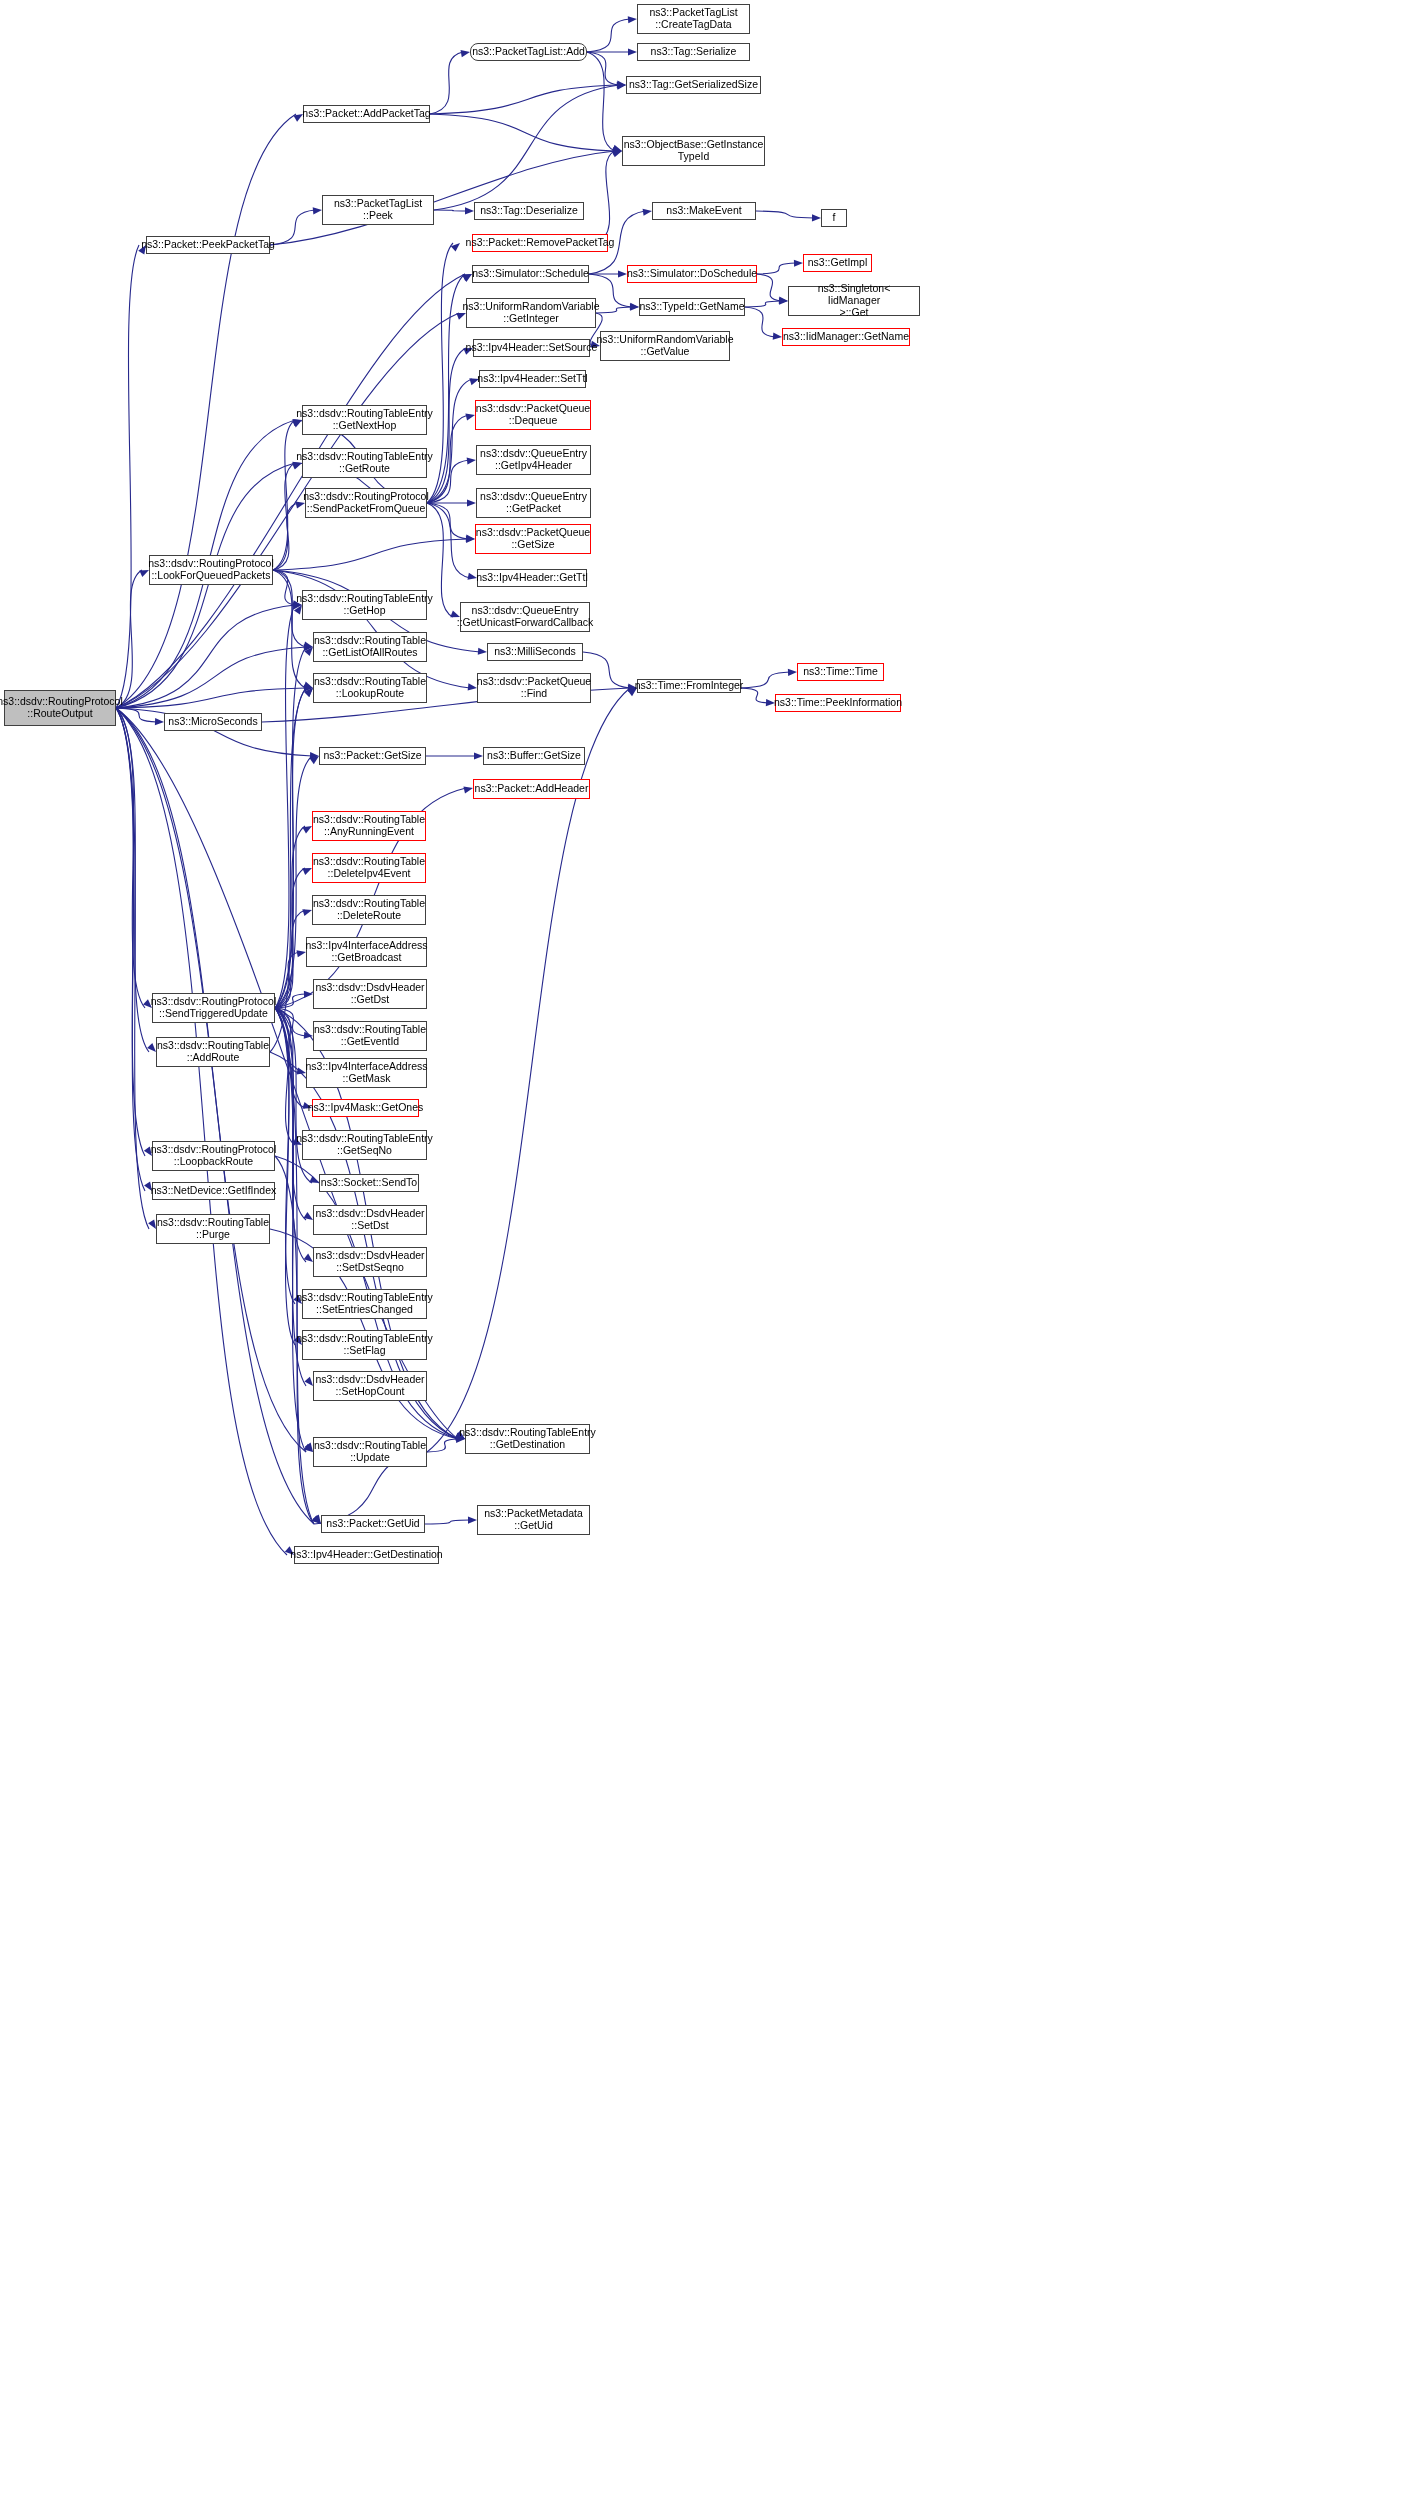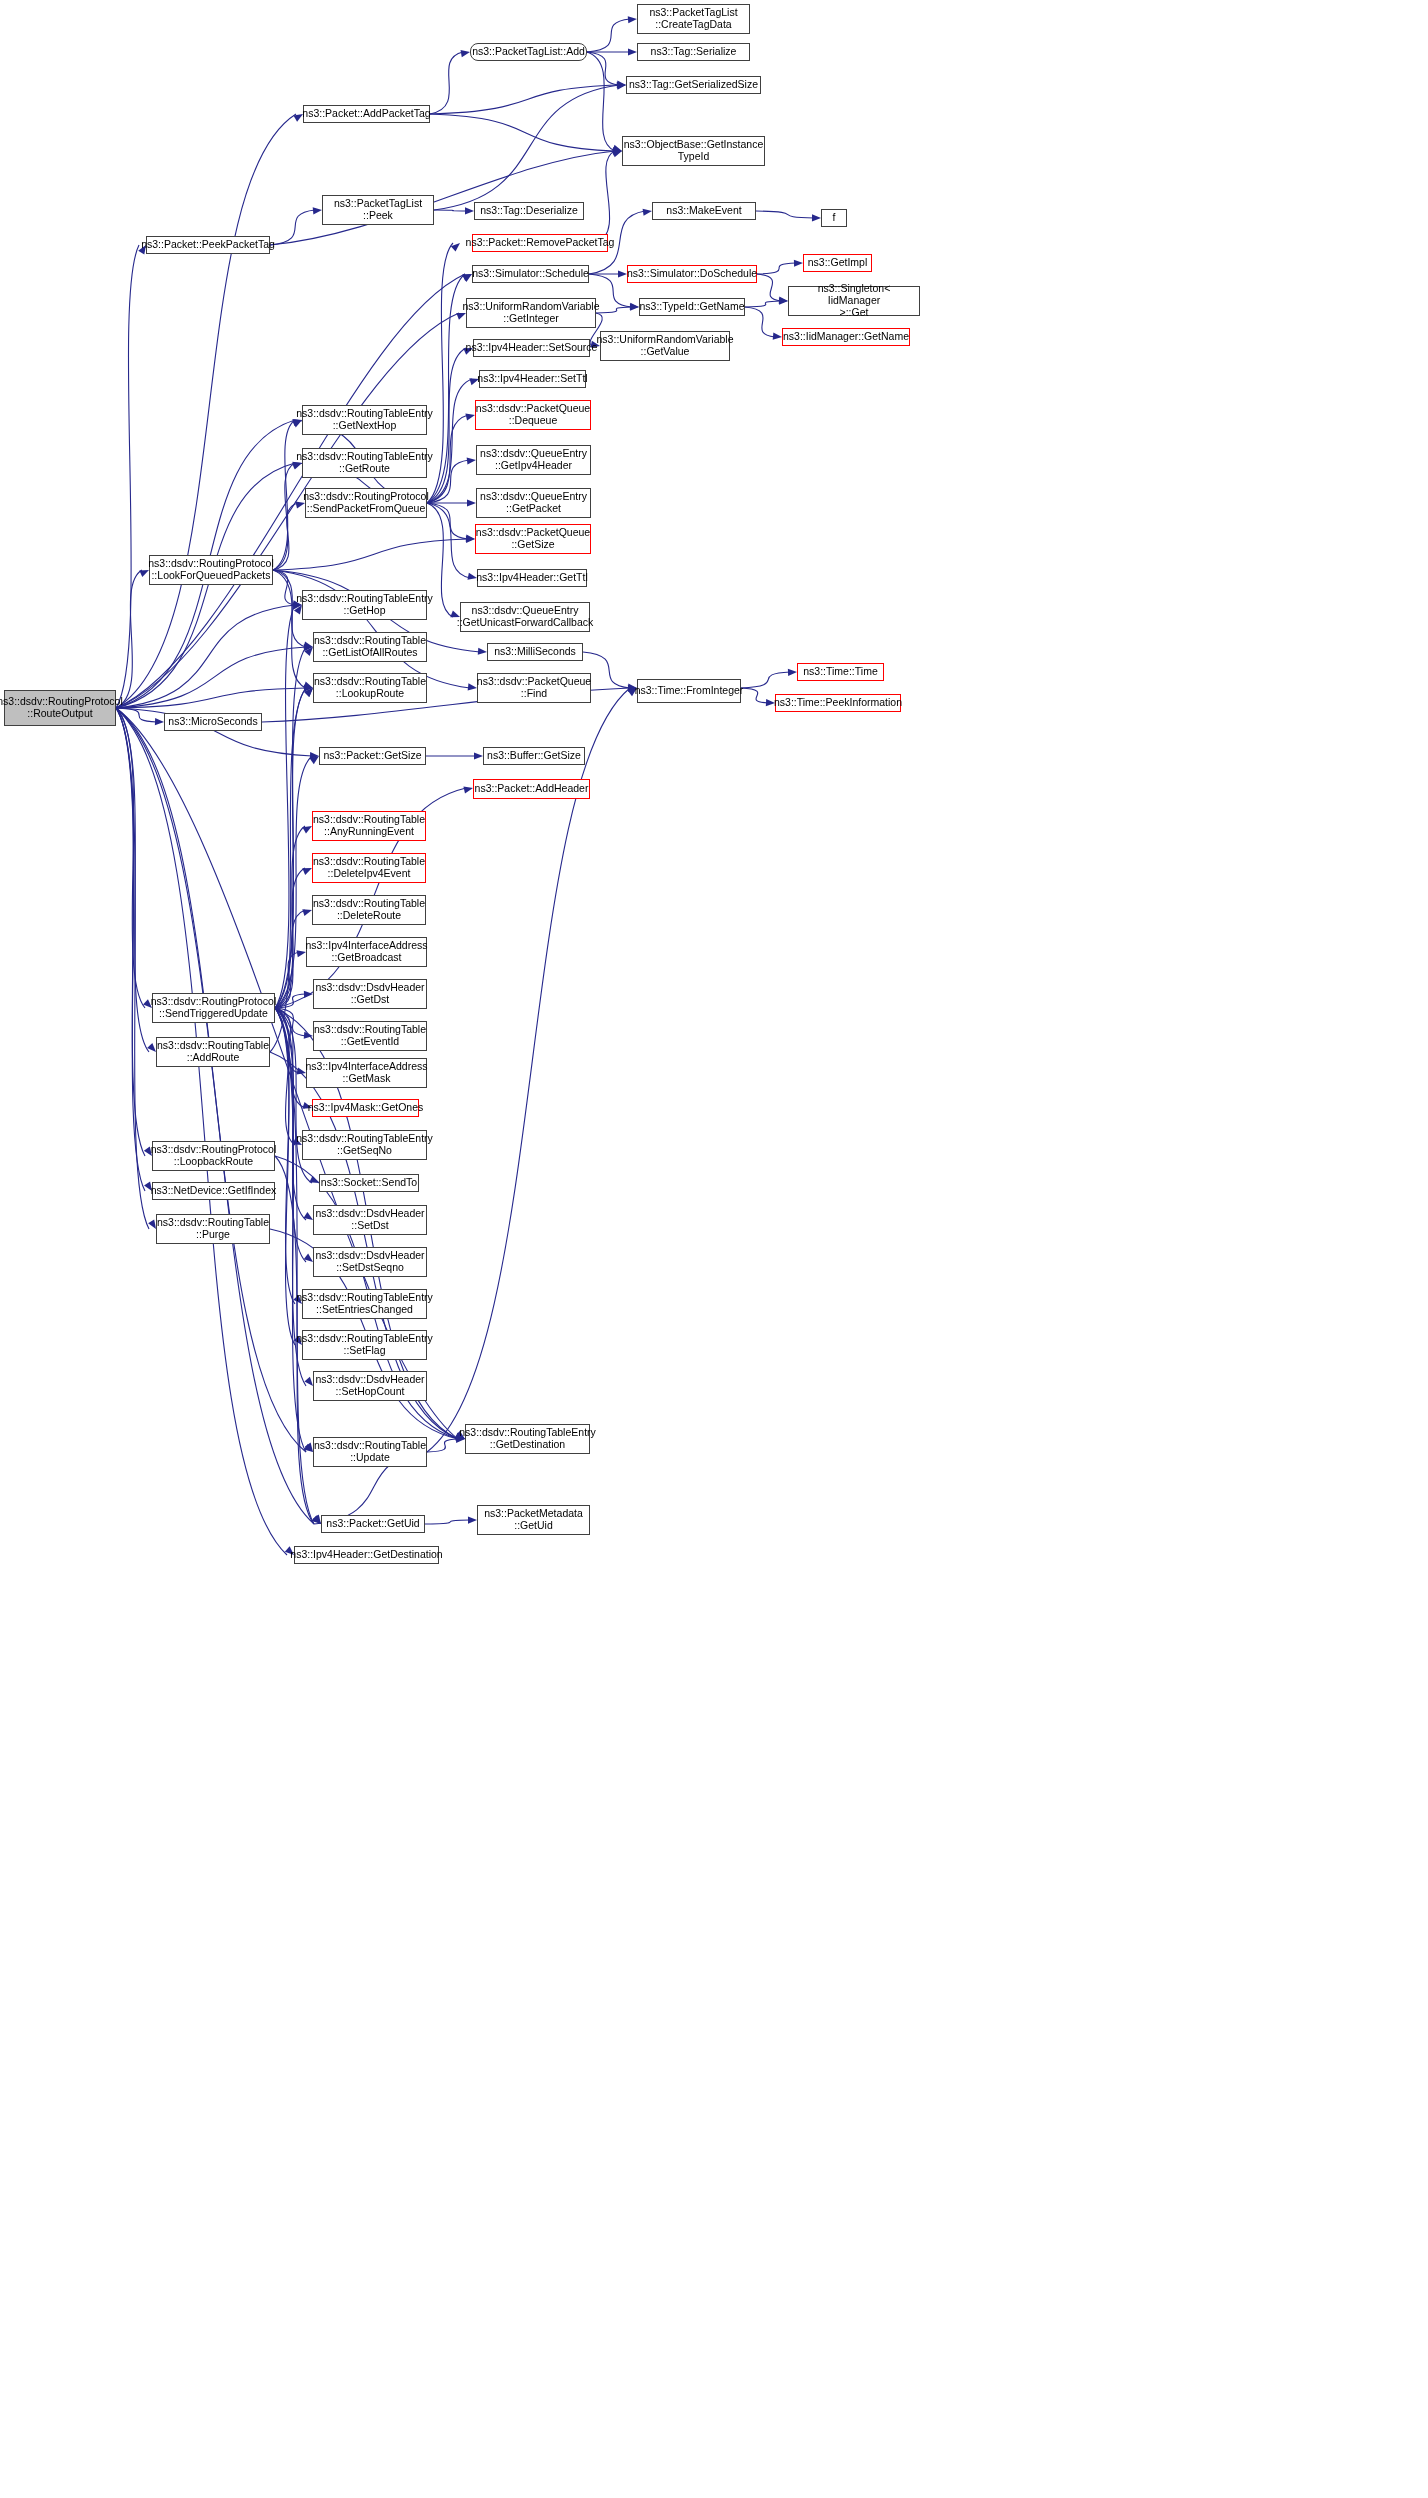--- a/index.html
+++ b/index.html
@@ -264,21 +264,21 @@
       <div class="node thick" style="left: 476px; top: 488px; width: 115px; height: 30px;">ns3::dsdv::QueueEntry
 ::GetPacket</div>
       <div class="node red" style="left: 475px; top: 524px; width: 116px; height: 30px;">ns3::dsdv::PacketQueue
 ::GetSize</div>
       <div class="node thick" style="left: 477px; top: 569px; width: 110px; height: 18px;">ns3::Ipv4Header::GetTtl</div>
       <div class="node thick" style="left: 460px; top: 602px; width: 130px; height: 30px;">ns3::dsdv::QueueEntry
 ::GetUnicastForwardCallback</div>
       <div class="node thick" style="left: 487px; top: 643px; width: 96px; height: 18px;">ns3::MilliSeconds</div>
       <div class="node thick" style="left: 477px; top: 673px; width: 114px; height: 30px;">ns3::dsdv::PacketQueue
 ::Find</div>
-      <div class="node thick" style="left: 637px; top: 679px; width: 104px; height: 24px;">ns3::Time::FromInteger</div>
+      <div class="node thick" style="left: 637px; top: 679px; width: 104px; height: 14px;">ns3::Time::FromInteger</div>
       <div class="node red" style="left: 797px; top: 663px; width: 87px; height: 18px;">ns3::Time::Time</div>
       <div class="node red" style="left: 775px; top: 694px; width: 126px; height: 18px;">ns3::Time::PeekInformation</div>
       <div class="node thick" style="left: 302px; top: 405px; width: 125px; height: 30px;">ns3::dsdv::RoutingTableEntry
 ::GetNextHop</div>
       <div class="node thick" style="left: 302px; top: 448px; width: 125px; height: 30px;">ns3::dsdv::RoutingTableEntry
 ::GetRoute</div>
       <div class="node thick" style="left: 305px; top: 488px; width: 122px; height: 30px;">ns3::dsdv::RoutingProtocol
 ::SendPacketFromQueue</div>
       <div class="node thick" style="left: 149px; top: 555px; width: 124px; height: 30px;">ns3::dsdv::RoutingProtocol
 ::LookForQueuedPackets</div>

